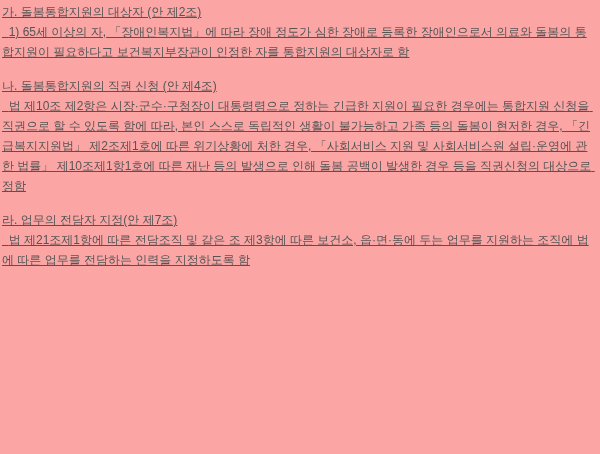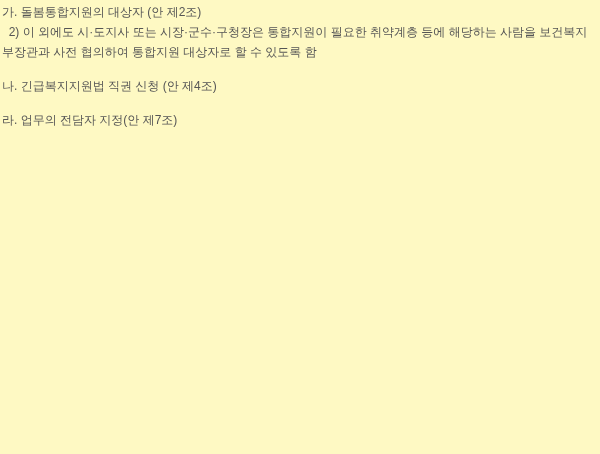--- a/index.html
+++ b/index.html
@@ -30,31 +30,33 @@
     white-space: pre-wrap;       
     overflow-wrap: break-word;
     word-break: normal;          
     text-align: left;
     letter-spacing: 0;
   }
 </style>
 </head>
 <body>
 
-<div class="doc" style="background: #fef9c3; color: rgb(85, 85, 85);">
+<div class="doc" style="background: #fca5a5; color: rgb(85, 85, 85); text-decoration: underline;">
 
   <div class="section">
     <div class="section-title">가. 돌봄통합지원의 대상자 (안 제2조)</div>
-    <div class="para">  2) 이 외에도 시·도지사 또는 시장·군수·구청장은 통합지원이 필요한 취약계층 등에 해당하는 사람을 보건복지부장관과 사전 협의하여 통합지원 대상자로 할 수 있도록 함</div>
+    <div class="para">  1) 65세 이상의 자, 「장애인복지법」에 따라 장애 정도가 심한 장애로 등록한 장애인으로서 의료와 돌봄의 통합지원이 필요하다고 보건복지부장관이 인정한 자를 통합지원의 대상자로 함</div>
   </div>
 
   <div class="section">
-    <div class="section-title">나. 긴급복지지원법 직권 신청 (안 제4조)</div>
+    <div class="section-title">나. 돌봄통합지원의 직권 신청 (안 제4조)</div>
+    <div class="para">  법 제10조 제2항은 시장·군수·구청장이 대통령령으로 정하는 긴급한 지원이 필요한 경우에는 통합지원 신청을 직권으로 할 수 있도록 함에 따라, 본인 스스로 독립적인 생활이 불가능하고 가족 등의 돌봄이 현저한 경우, 「긴급복지지원법」 제2조제1호에 따른 위기상황에 처한 경우, 「사회서비스 지원 및 사회서비스원 설립·운영에 관한 법률」 제10조제1항1호에 따른 재난 등의 발생으로 인해 돌봄 공백이 발생한 경우 등을 직권신청의 대상으로 정함</div>
   </div>
 
   <div class="section">
   </div>
 
   <div class="section">
     <div class="section-title">라. 업무의 전담자 지정(안 제7조)</div>
+    <div class="para">  법 제21조제1항에 따른 전담조직 및 같은 조 제3항에 따른 보건소, 읍·면·동에 두는 업무를 지원하는 조직에 법에 따른 업무를 전담하는 인력을 지정하도록 함</div>
   </div>
 
 </div>
 
 </body></html>

